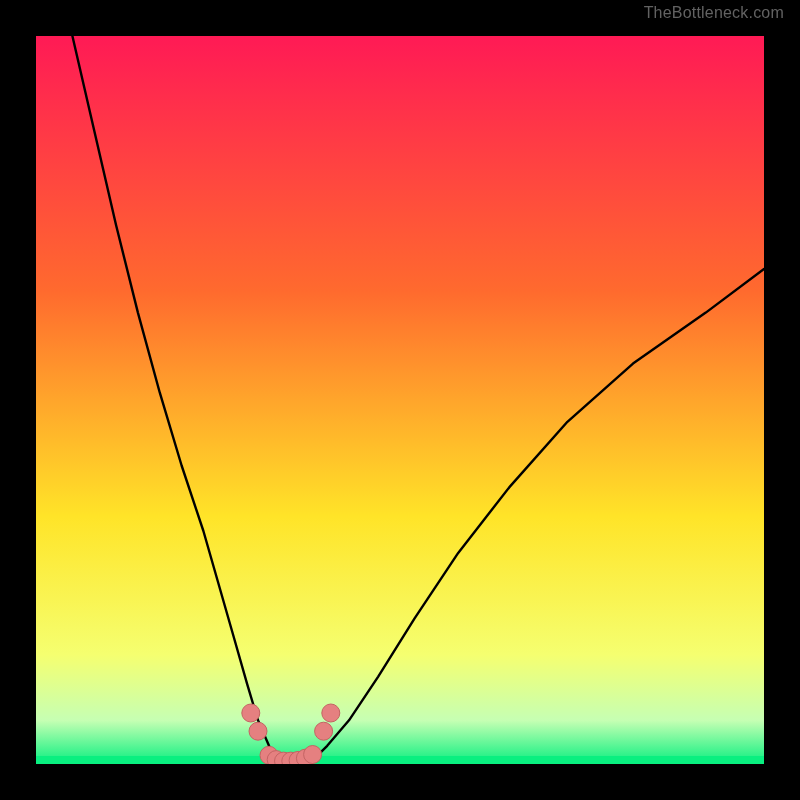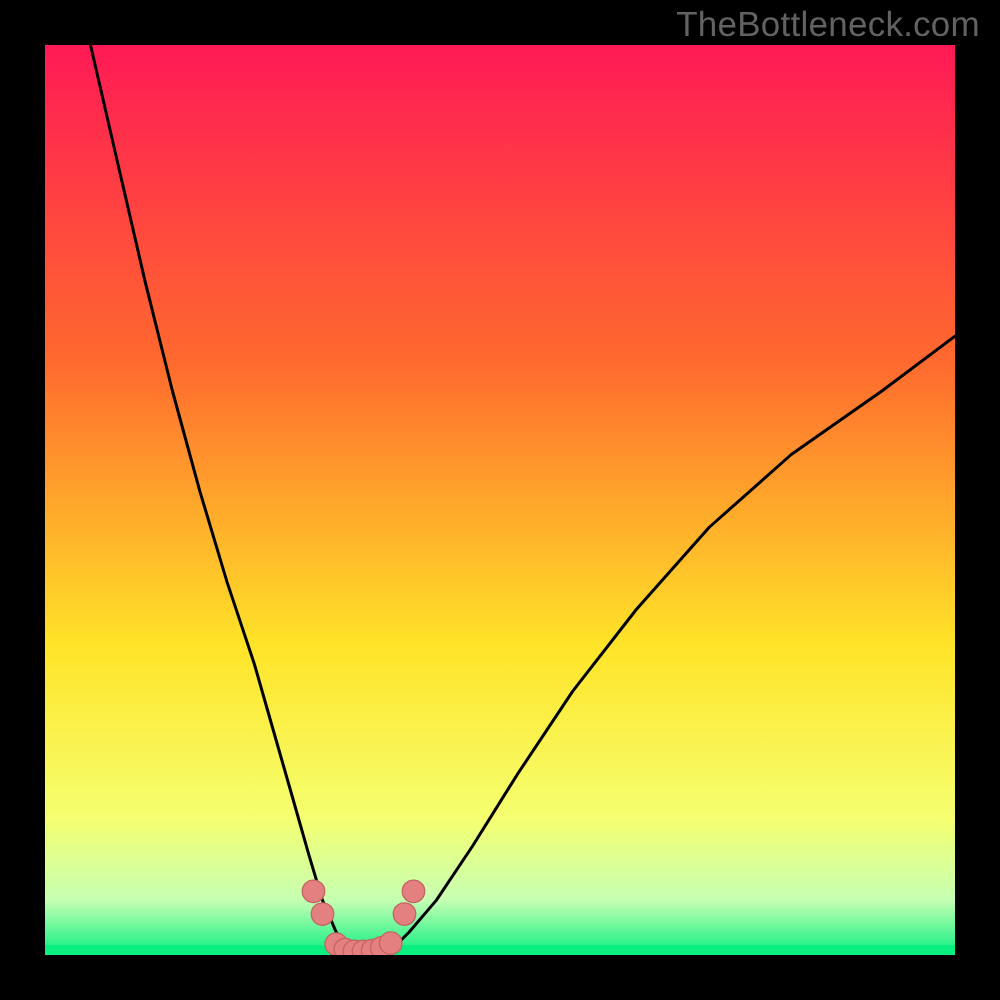--- a/index.html
+++ b/index.html
@@ -46,21 +46,21 @@
     left: 0;
     top: 0;
     width: 100%;
     height: 100%;
   }
   .watermark {
     position: absolute;
     top: 4px;
     right: 16px;
     font-family: Arial, Helvetica, sans-serif;
-    font-size: 28px;
+    font-size: 16px;
     font-weight: 500;
     color: #626262;
     letter-spacing: 0.2px;
   }
 </style>
 </head>
 <body>
 
 <div class="frame">
 

